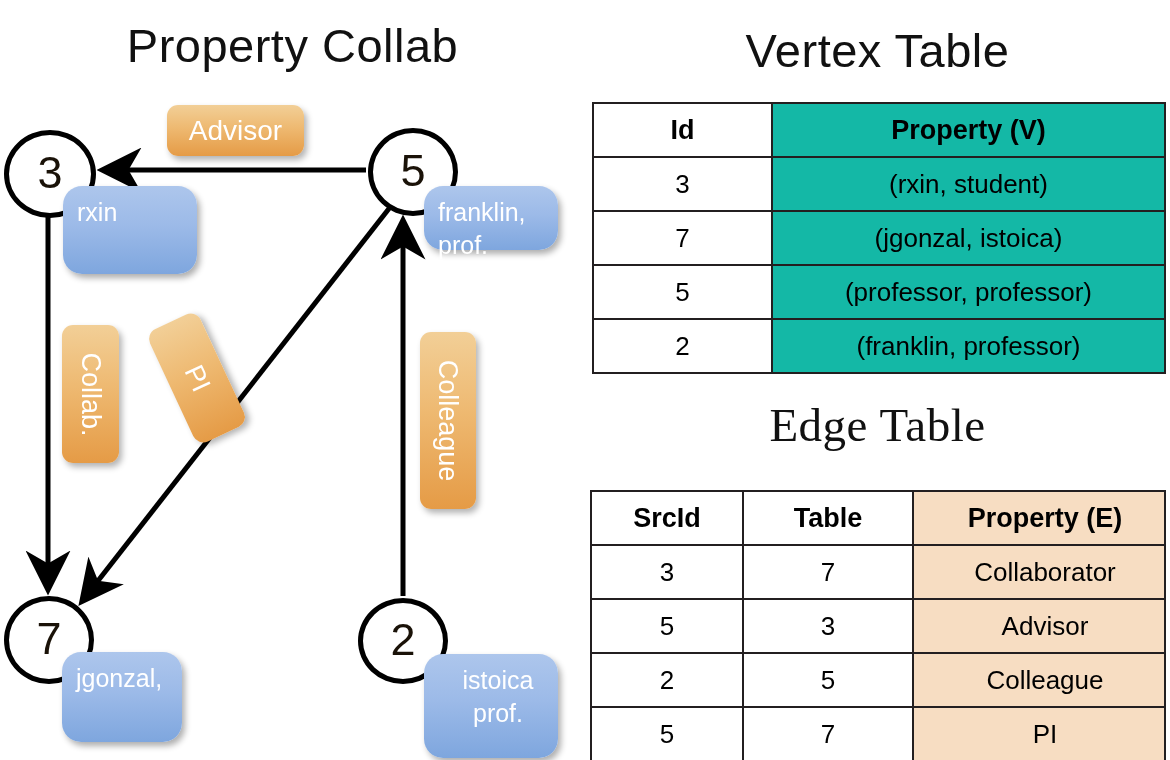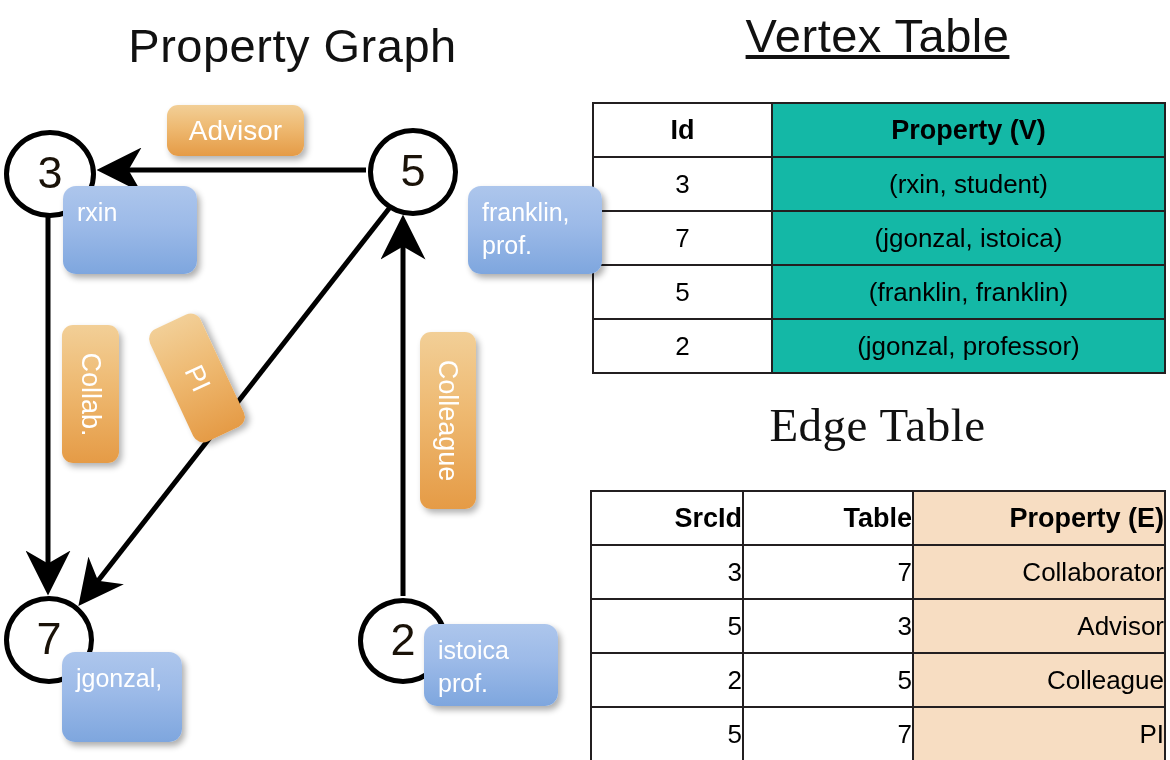--- a/index.html
+++ b/index.html
@@ -22,21 +22,21 @@
     position: absolute;
     font-family: "Liberation Sans", sans-serif;
     font-weight: 300;
     font-size: 47px;
     letter-spacing: 0.5px;
     color: #111111;
     white-space: nowrap;
     text-align: center;
   }
   #title-property-graph { left: 0px;   top: 18px;  width: 585px; }
-  #title-vertex-table   { left: 585px; top: 8px;  width: 585px; text-decoration: underline; }
+  #title-vertex-table   { left: 585px; top: 23px;  width: 585px; }
   #title-edge-table     { left: 585px; top: 398px; width: 585px; font-family: Liberation Serif, serif; }
 
   
   #graph-panel {
     position: absolute;
     left: 0; top: 0;
     width: 585px; height: 760px;
   }
   #graph-svg {
     position: absolute;
@@ -65,36 +65,36 @@
     margin-top: -3px;
   }
   #vertex-3 { left: 4px;   top: 130px; width: 92px; height: 88px; }
   #vertex-5 { left: 368px; top: 128px; width: 90px; height: 88px; }
   #vertex-7 { left: 4px;   top: 596px; width: 90px; height: 88px; }
   #vertex-2 { left: 358px; top: 598px; width: 90px; height: 86px; }
 
   
   .prop-box {
     position: absolute;
-    border-radius: 13px;
+    border-radius: 19px;
     background: linear-gradient(to bottom, #adc6ec 0%, #9cbae8 45%, #7ea6de 100%);
     box-shadow: 3px 4px 6px rgba(0,0,0,0.32);
     color: #ffffff;
     font-family: "Liberation Sans", sans-serif;
     font-weight: 300;
     font-size: 25px;
     line-height: 1.32;
     padding: 10px 0 0 14px;
     box-sizing: border-box;
     z-index: 6;
   }
   #prop-rxin      { left: 63px;  top: 186px; width: 134px; height: 88px; }
-  #prop-franklin  { left: 424px; top: 186px; width: 134px; height: 88px; margin-left: 44px; }
+  #prop-franklin  { left: 424px; top: 186px; width: 134px; height: 64px; }
   #prop-jgonzal   { left: 62px;  top: 652px; width: 120px; height: 90px; }
-  #prop-istoica   { left: 424px; top: 624px; width: 134px; height: 82px; }
+  #prop-istoica   { left: 424px; top: 654px; width: 134px; height: 104px; text-align: center; }
 
   
   .edge-label {
     position: absolute;
     border-radius: 11px;
     background: linear-gradient(to bottom, #f2cf97 0%, #eeb971 45%, #e59b46 100%);
     box-shadow: 3px 4px 6px rgba(0,0,0,0.3);
     color: #ffffff;
     font-family: "Liberation Sans", sans-serif;
     font-weight: 300;
@@ -158,29 +158,29 @@
   }
   #vertex-table th, #vertex-table td { height: 52px; }
   #vertex-table .col-id   { width: 176px; background: #ffffff; }
   #vertex-table .col-prop { width: 389px; background: #14b8a6; }
 
   
   #edge-table {
     left: 590px; top: 490px;
     width: 576px;
   }
-  #edge-table th, #edge-table td { height: 52px; text-align: right; }
+  #edge-table th, #edge-table td { height: 52px; }
   #edge-table .col-src  { width: 156px; background: #ffffff; }
   #edge-table .col-dst  { width: 175px; background: #ffffff; }
   #edge-table .col-prop { width: 245px; background: #f7ddc2; padding-left: 12px; }
 </style>
 </head>
 <body>
 
-<div class="title" id="title-property-graph">Property Graph</div>
+<div class="title" id="title-property-graph">Property Collab</div>
 <div class="title" id="title-vertex-table">Vertex Table</div>
 <div class="title" id="title-edge-table">Edge Table</div>
 
 <div id="graph-panel">
 
   <svg id="graph-svg" viewBox="0 0 585 760">
     <defs>
       <marker id="arrow" markerWidth="9" markerHeight="9" refX="7.5" refY="4.5" orient="auto" markerUnits="strokeWidth">
         <path d="M0,0 L9,4.5 L0,9 L2.6,4.5 z" fill="#000000"></path>
       </marker>
@@ -248,25 +248,25 @@
     <tr>
       <td class="col-id">3</td>
       <td class="col-prop">(rxin, student)</td>
     </tr>
     <tr>
       <td class="col-id">7</td>
       <td class="col-prop">(jgonzal, istoica)</td>
     </tr>
     <tr>
       <td class="col-id">5</td>
-      <td class="col-prop">(franklin, franklin)</td>
+      <td class="col-prop">(professor, professor)</td>
     </tr>
     <tr>
       <td class="col-id">2</td>
-      <td class="col-prop">(jgonzal, professor)</td>
+      <td class="col-prop">(franklin, professor)</td>
     </tr>
   </tbody>
 </table>
 
 <table class="data-table" id="edge-table">
   <thead>
     <tr>
       <th class="col-src">SrcId</th>
       <th class="col-dst">Table</th>
       <th class="col-prop">Property (E)</th>

